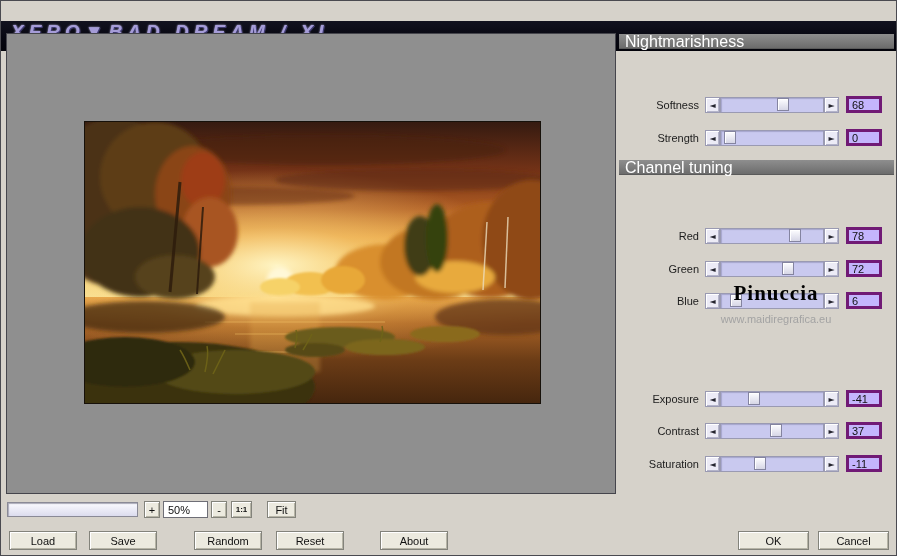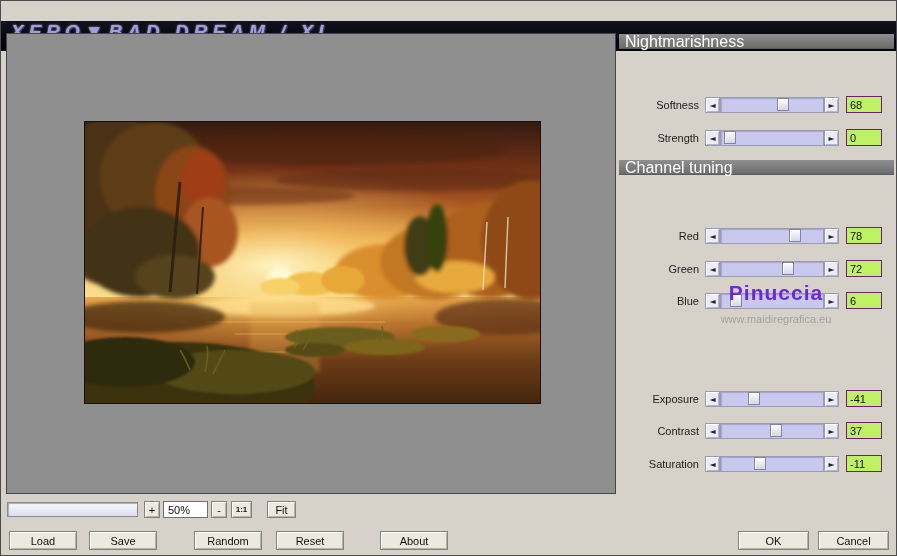--- a/index.html
+++ b/index.html
@@ -40,26 +40,26 @@
               padding:0; font-family:"DejaVu Sans", sans-serif; }
   .arrow-left{ left:86px; }
   .arrow-right{ left:205px; }
   .slider-track{ position:absolute; left:101px; top:0; width:104px; height:16px;
                  background:#c9c9ef; border:1px solid #9a9ab2;
                  box-shadow:inset 1px 1px 1px #a6a6cc; cursor:pointer; }
   .slider-thumb{ position:absolute; top:0; left:0; width:12px; height:13px;
                  background:linear-gradient(#fdfdff,#d6d6e6); border:1px solid #8484a0;
                  box-shadow:inset 1px 1px 0 #ffffff; cursor:ew-resize; }
   .value-box{ position:absolute; left:227px; top:-1px; width:36px; height:17px;
-              background:#bef264; border:1px solid #701a75; font-size:11px;
+              background:#c4b5fd; border:3px solid #701a75; font-size:11px;
               font-family:"Liberation Sans", sans-serif; padding:0 3px; color:#111; }
 
   .watermark-name{ position:absolute; left:77px; top:248px; width:160px; text-align:center;
-                   font-family:Liberation Sans, sans-serif; font-weight:bold; font-size:21px;
-                   color:#6d28d9; letter-spacing:1px; }
+                   font-family:Liberation Serif, serif; font-weight:bold; font-size:21px;
+                   color:#000000; letter-spacing:1px; }
   .watermark-url{ position:absolute; left:62px; top:272px; width:190px; text-align:center;
                   font-size:11px; color:#a3a3a3;margin-top:8px; }
 
   
   .progress{ position:absolute; left:6px; top:501px; width:131px; height:15px;
              border:1px solid #8a8a96; box-shadow:inset 1px 1px 1px #aaaab8;
              background:linear-gradient(to bottom,#fbfbff,#dcdcee); }
   .mini-btn{ position:absolute; top:500px; height:17px; background:#eceadf;
              border:1px solid #83837b; box-shadow:inset 1px 1px 0 #fff, inset -1px -1px 0 #b6b4a6;
              font-size:11px; line-height:14px; text-align:center; cursor:pointer; color:#111;

